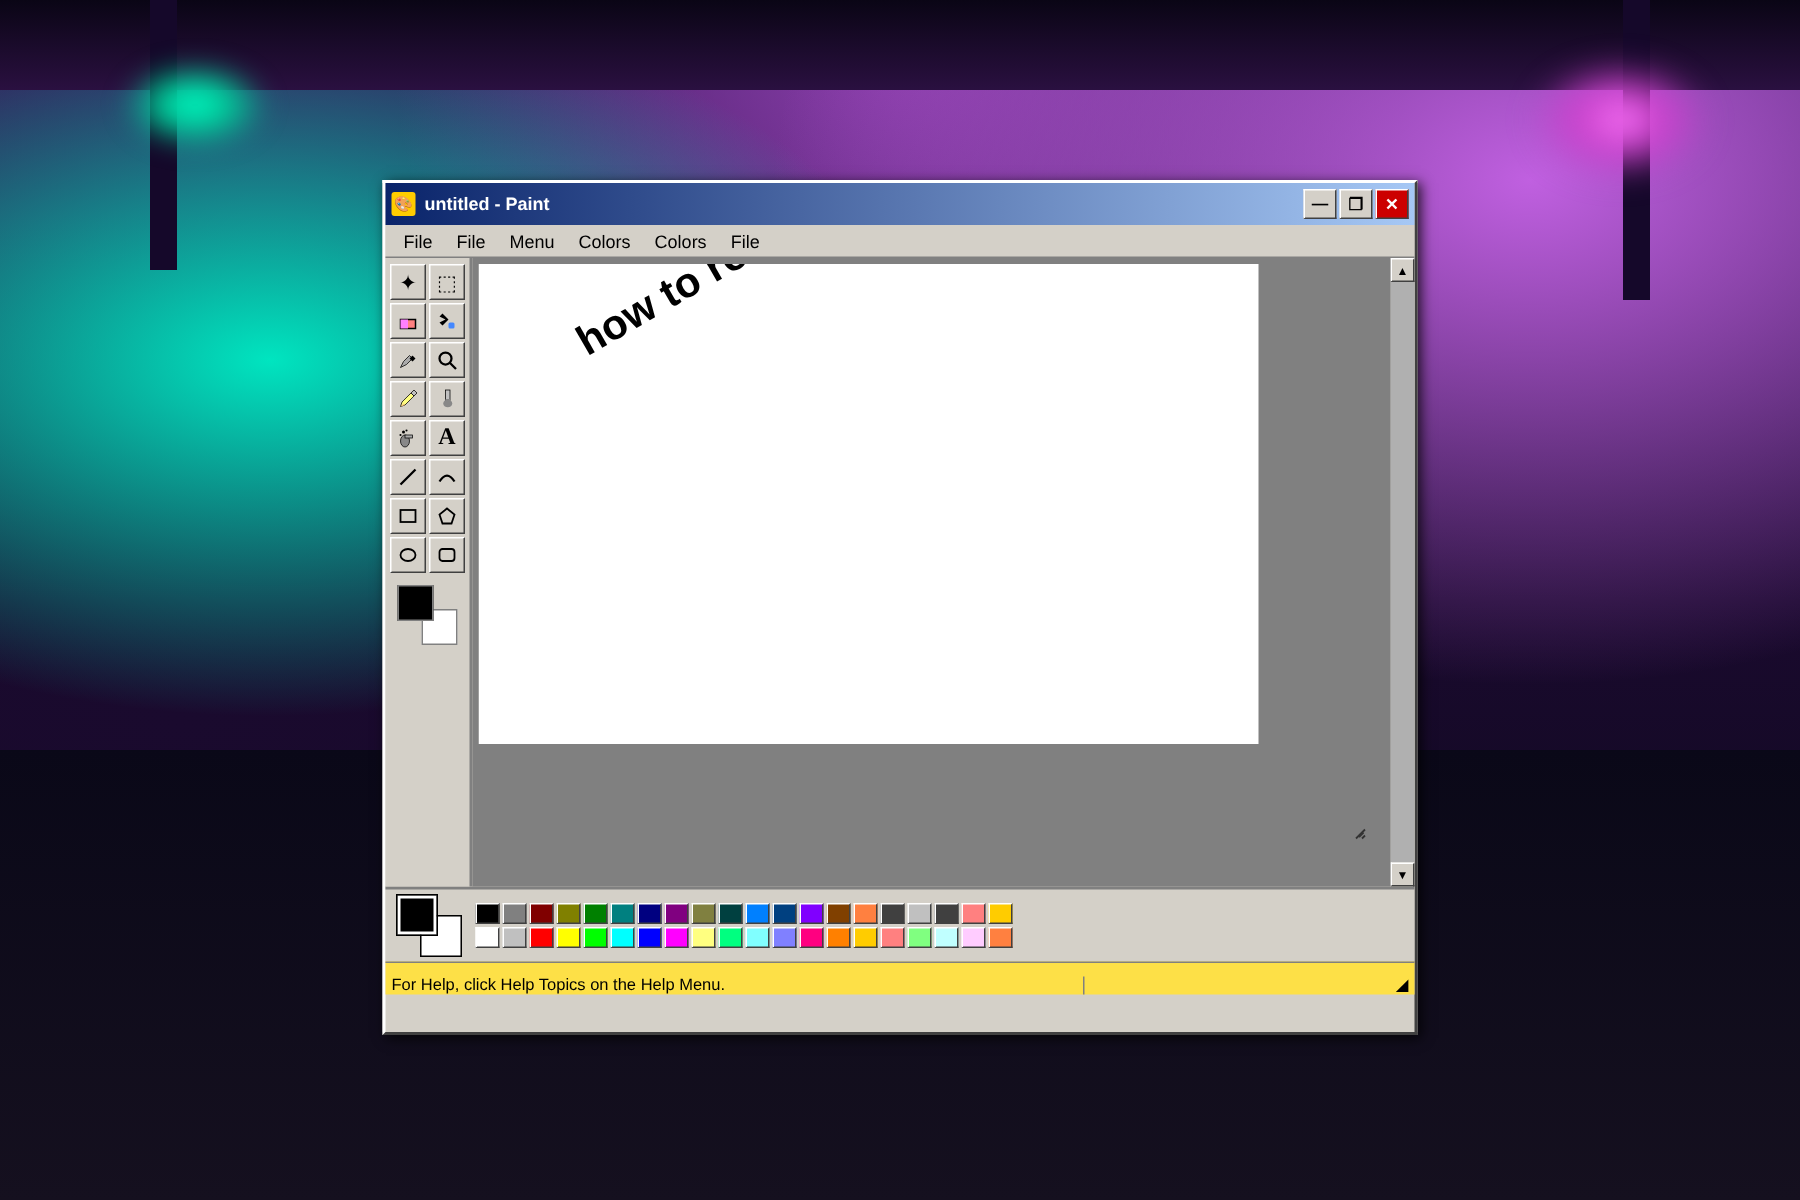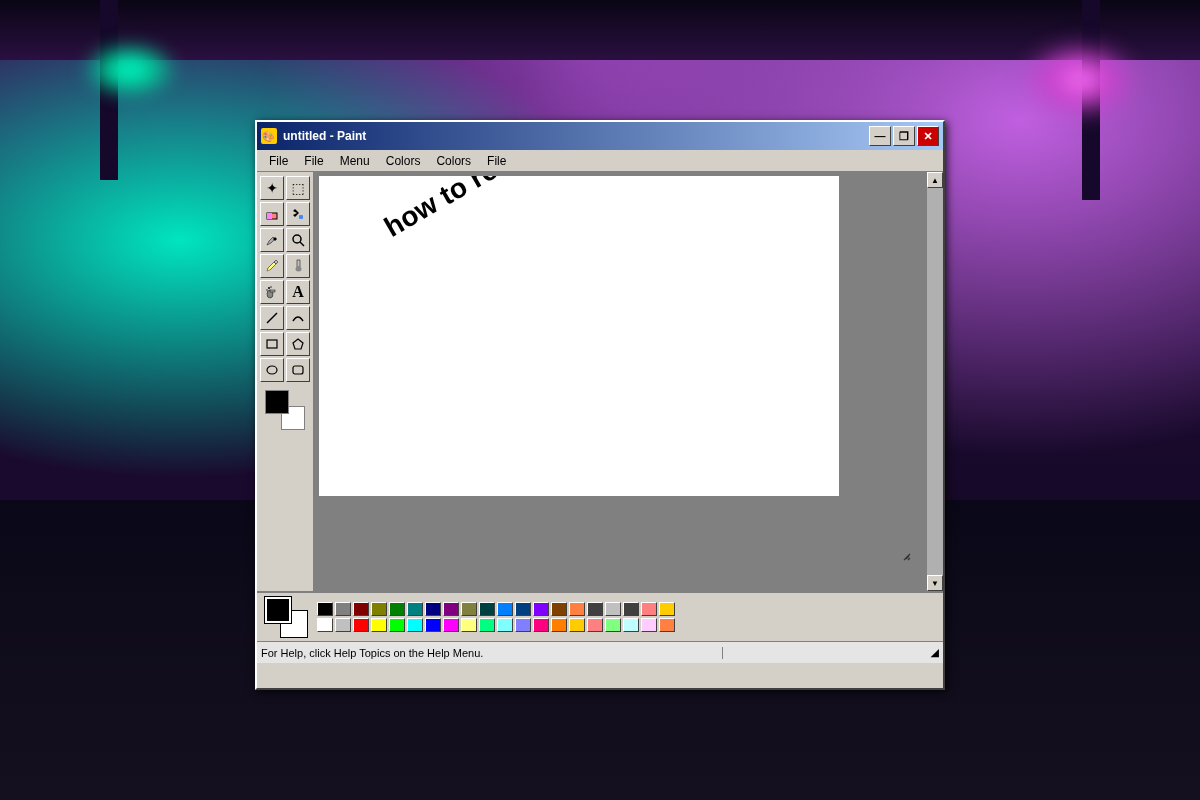--- a/index.html
+++ b/index.html
@@ -342,24 +342,24 @@
       border-top-color: #ffffff;
       border-left-color: #ffffff;
       border-right-color: #404040;
       border-bottom-color: #404040;
       cursor: pointer;
     }
 
     
     .status-bar {
       height: 22px;
-      background: #e5e5e5;
+      background: #fde047;
       border-top: 1px solid #808080;
       display: flex;
-      align-items: center;
+      align-items: flex-end;
       padding: 0 4px;
       font-size: 11px;
       font-family: 'Tahoma', sans-serif;
     }
 
     .status-text {
       flex: 1;
       border-right: 1px solid #808080;
       padding-right: 8px;
     }

